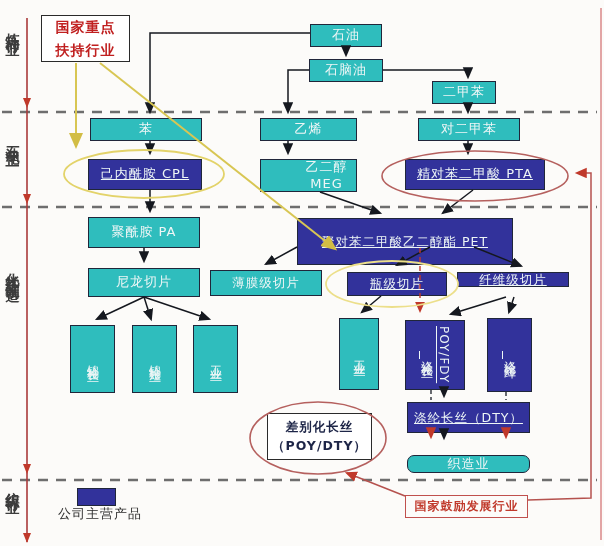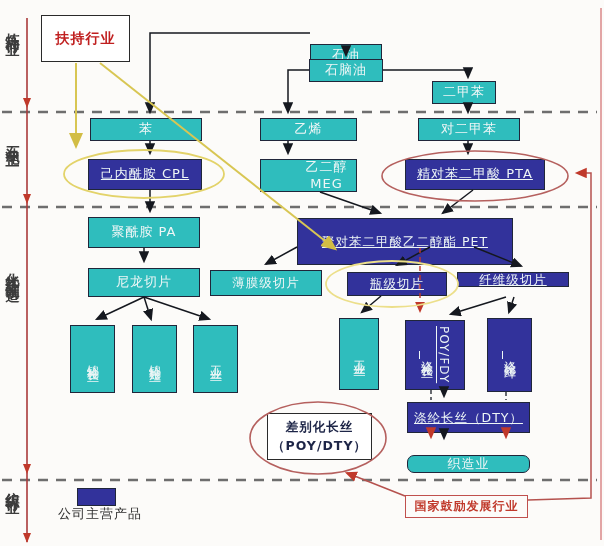--- a/index.html
+++ b/index.html
@@ -31,24 +31,25 @@
 <body>
 
 <div id="stage">
 
   <div class="side-label" style="left:4px;top:22px;">炼油行业</div>
   <div class="side-label" style="left:4px;top:134px;">石油化工</div>
   <div class="side-label" style="left:4px;top:262px;">化学纤维制造</div>
   <div class="side-label" style="left:4px;top:480px;">纺织行业</div>
 
   <div class="node white-box" style="left:41px;top:15px;width:89px;height:47px;">
+    <div>国家重点</div>
     <div>扶持行业</div>
   </div>
 
-  <div class="node teal" style="left:310px;top:24px;width:72px;height:23px;margin-top:20px;">石油</div>
+  <div class="node teal" style="left:310px;top:24px;width:72px;height:23px;">石油</div>
   <div class="node teal" style="left:309px;top:59px;width:74px;height:23px;">石脑油</div>
   <div class="node teal" style="left:432px;top:81px;width:64px;height:23px;">二甲苯</div>
 
   <div class="node teal" style="left:90px;top:118px;width:112px;height:23px;">苯</div>
   <div class="node teal" style="left:260px;top:118px;width:97px;height:23px;">乙烯</div>
   <div class="node teal" style="left:418px;top:118px;width:102px;height:23px;">对二甲苯</div>
   <div class="node navy" style="left:88px;top:159px;width:114px;height:31px;">己内酰胺 CPL</div>
   <div class="node teal" style="left:260px;top:159px;width:97px;height:33px;padding-left:36px;">乙二醇 MEG</div>
   <div class="node navy" style="left:405px;top:159px;width:140px;height:31px;">精对苯二甲酸 PTA</div>
 

